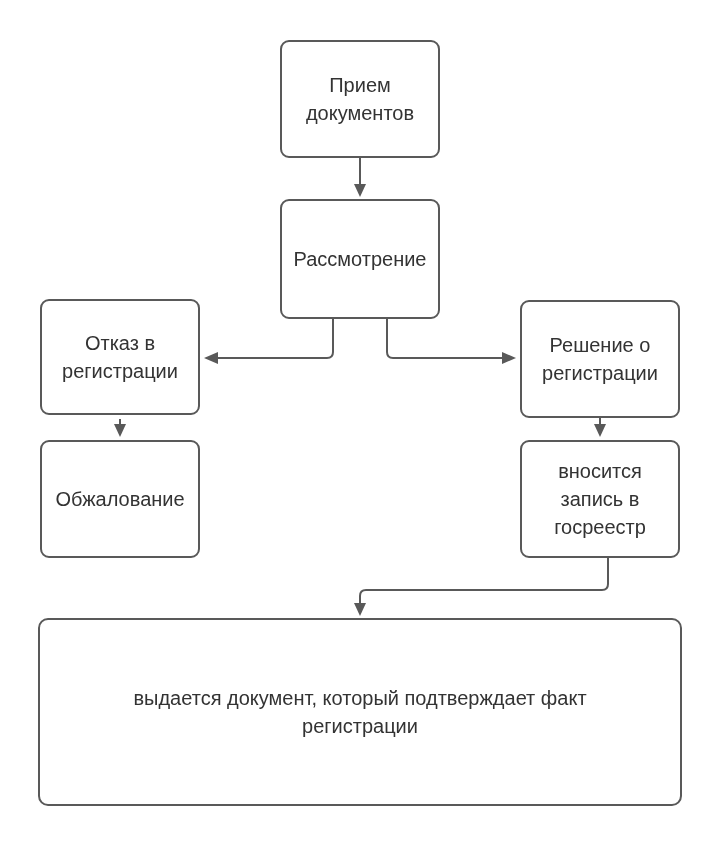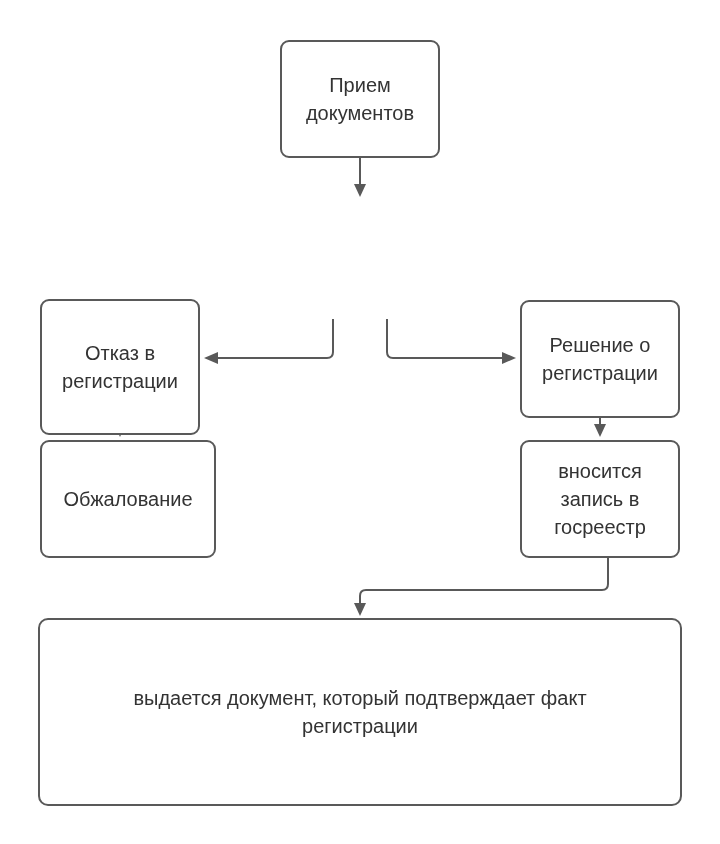--- a/index.html
+++ b/index.html
@@ -25,23 +25,23 @@
     border:2px solid var(--border);
     border-radius:9px;
     display:flex;align-items:center;justify-content:center;
     text-align:center;
     color:var(--text);
     font-size:20px;line-height:1.4;
     padding:0 14px;
   }
   #n-priem{left:280px;top:40px;width:160px;height:118px;}
   #n-rassmotrenie{left:280px;top:199px;width:160px;height:120px;}
-  #n-otkaz{left:40px;top:299px;width:160px;height:136px;}
+  #n-otkaz{left:40px;top:299px;width:160px;height:116px;}
   #n-reshenie{left:520px;top:300px;width:160px;height:118px;}
-  #n-obzhalovanie{left:40px;top:440px;width:176px;height:118px;}
+  #n-obzhalovanie{left:40px;top:440px;width:160px;height:118px;}
   #n-gosreestr{left:520px;top:440px;width:160px;height:118px;padding:8px 20px;}
   #n-vydacha{left:38px;top:618px;width:644px;height:188px;padding:0 60px;border-radius:10px;}
 </style>
 </head>
 <body>
 
 <div class="canvas">
 
   <svg class="edges" width="720" height="844" viewBox="0 0 720 844" xmlns="http://www.w3.org/2000/svg">
 
@@ -73,20 +73,23 @@
     <g>
       <path class="edge" d="M608,558 L608,584 Q608,590 602,590 L366,590 Q360,590 360,596 L360,603"></path>
       <polygon class="head" points="360,616 354,603 366,603"></polygon>
     </g>
   </svg>
 
   <div class="node" id="n-priem">
     <span>Прием документов</span>
   </div>
 
+  <div class="node" id="n-rassmotrenie">
+    <span>Рассмотрение</span>
+  </div>
 
   <div class="node" id="n-otkaz">
     <span>Отказ в регистрации</span>
   </div>
 
   <div class="node" id="n-reshenie">
     <span>Решение о регистрации</span>
   </div>
 
   <div class="node" id="n-obzhalovanie">

